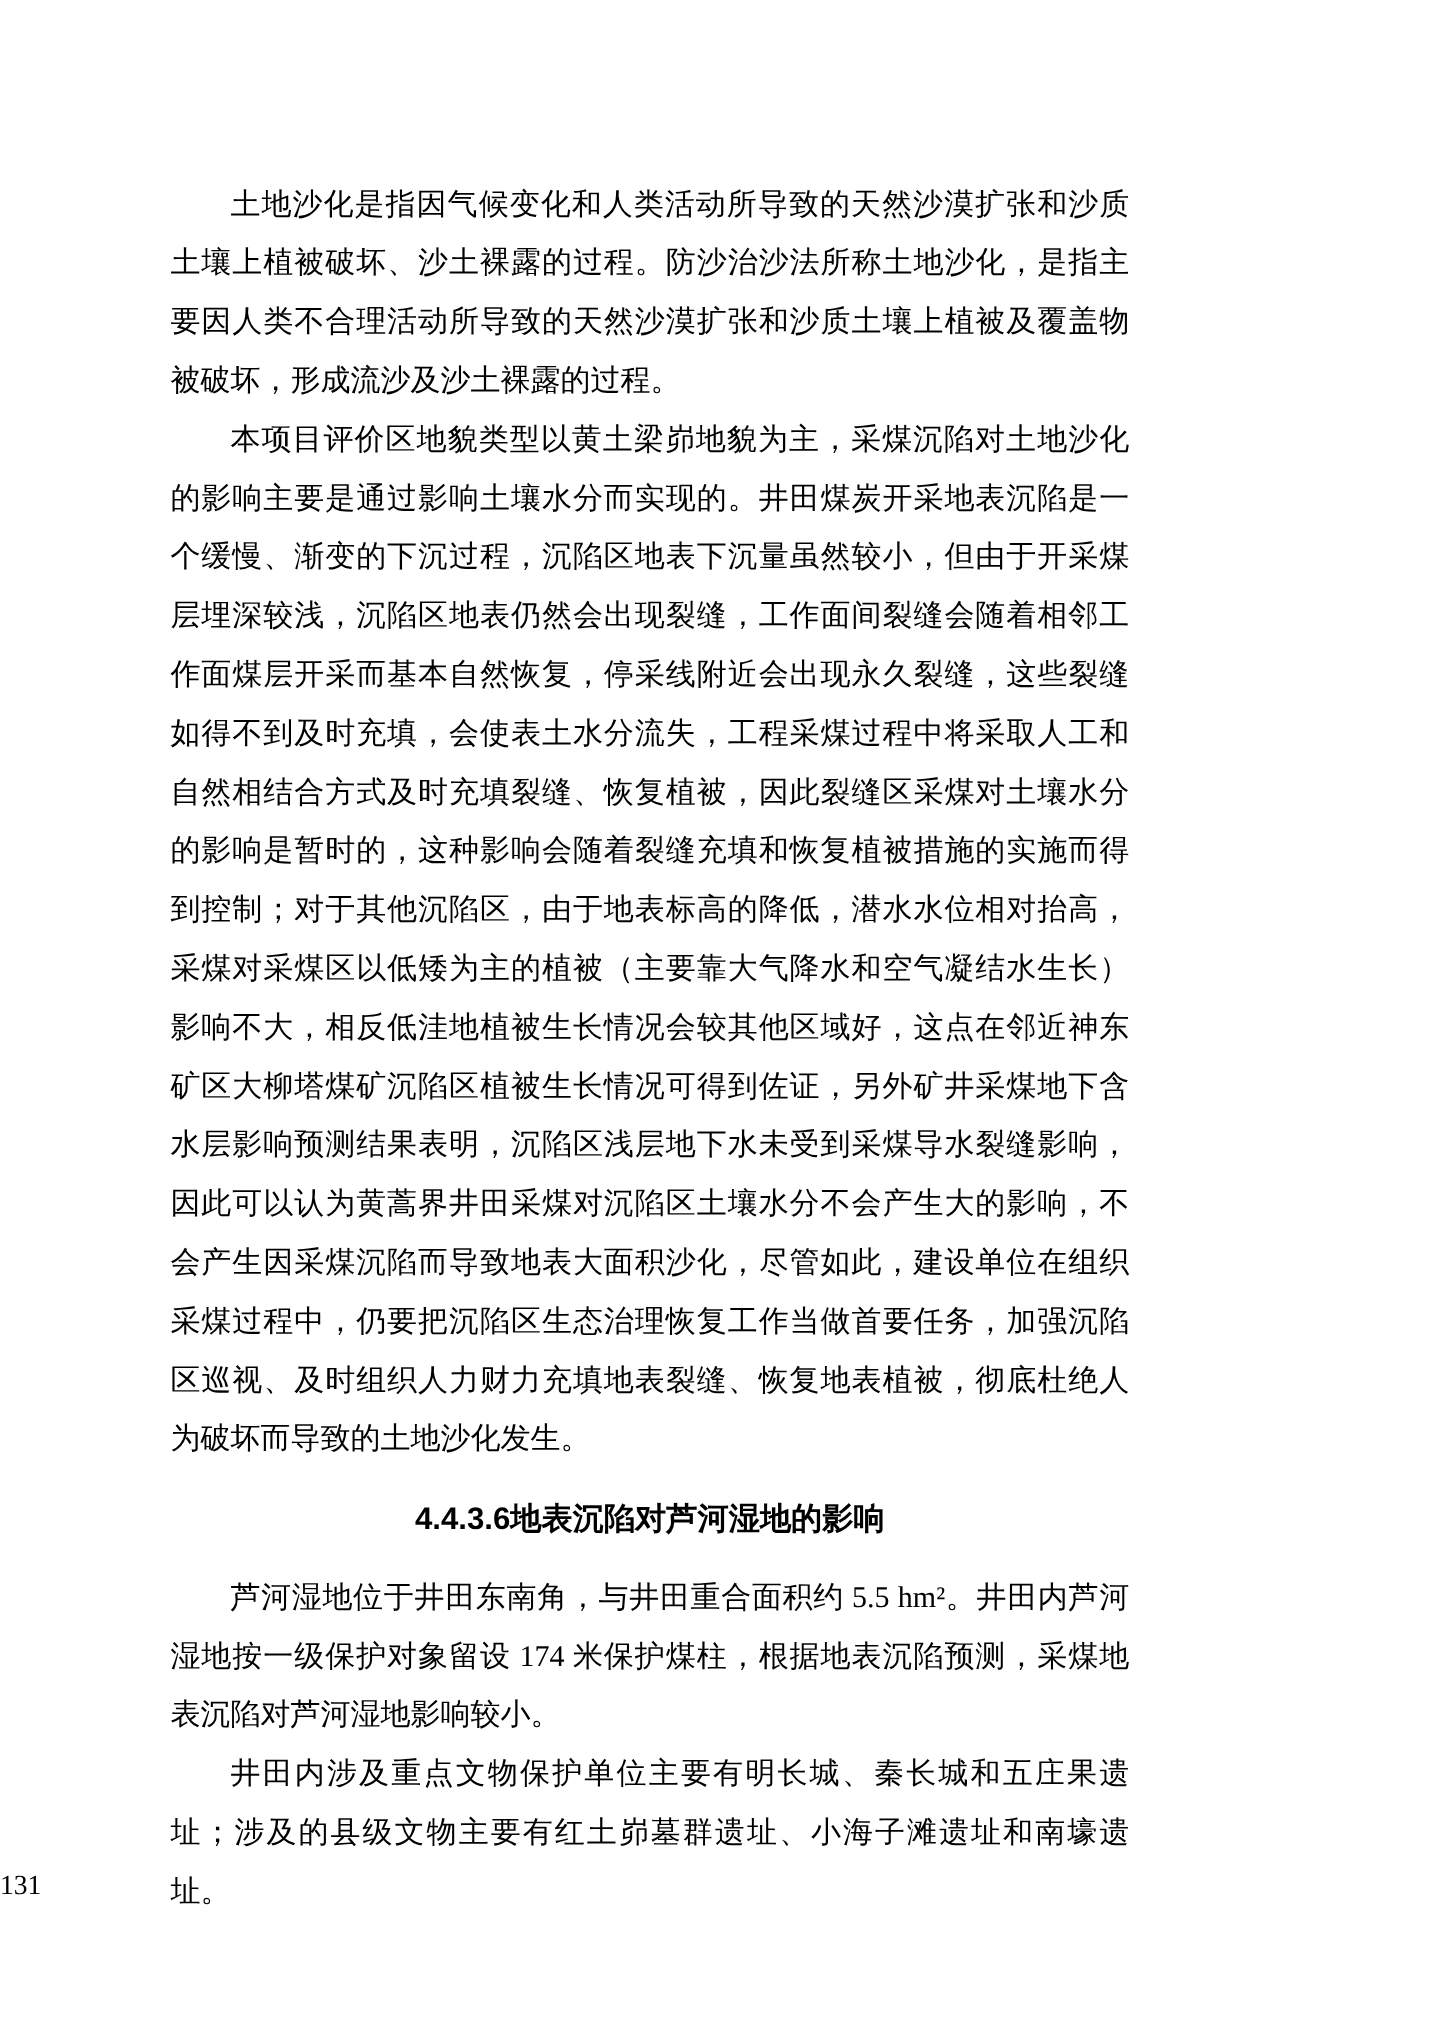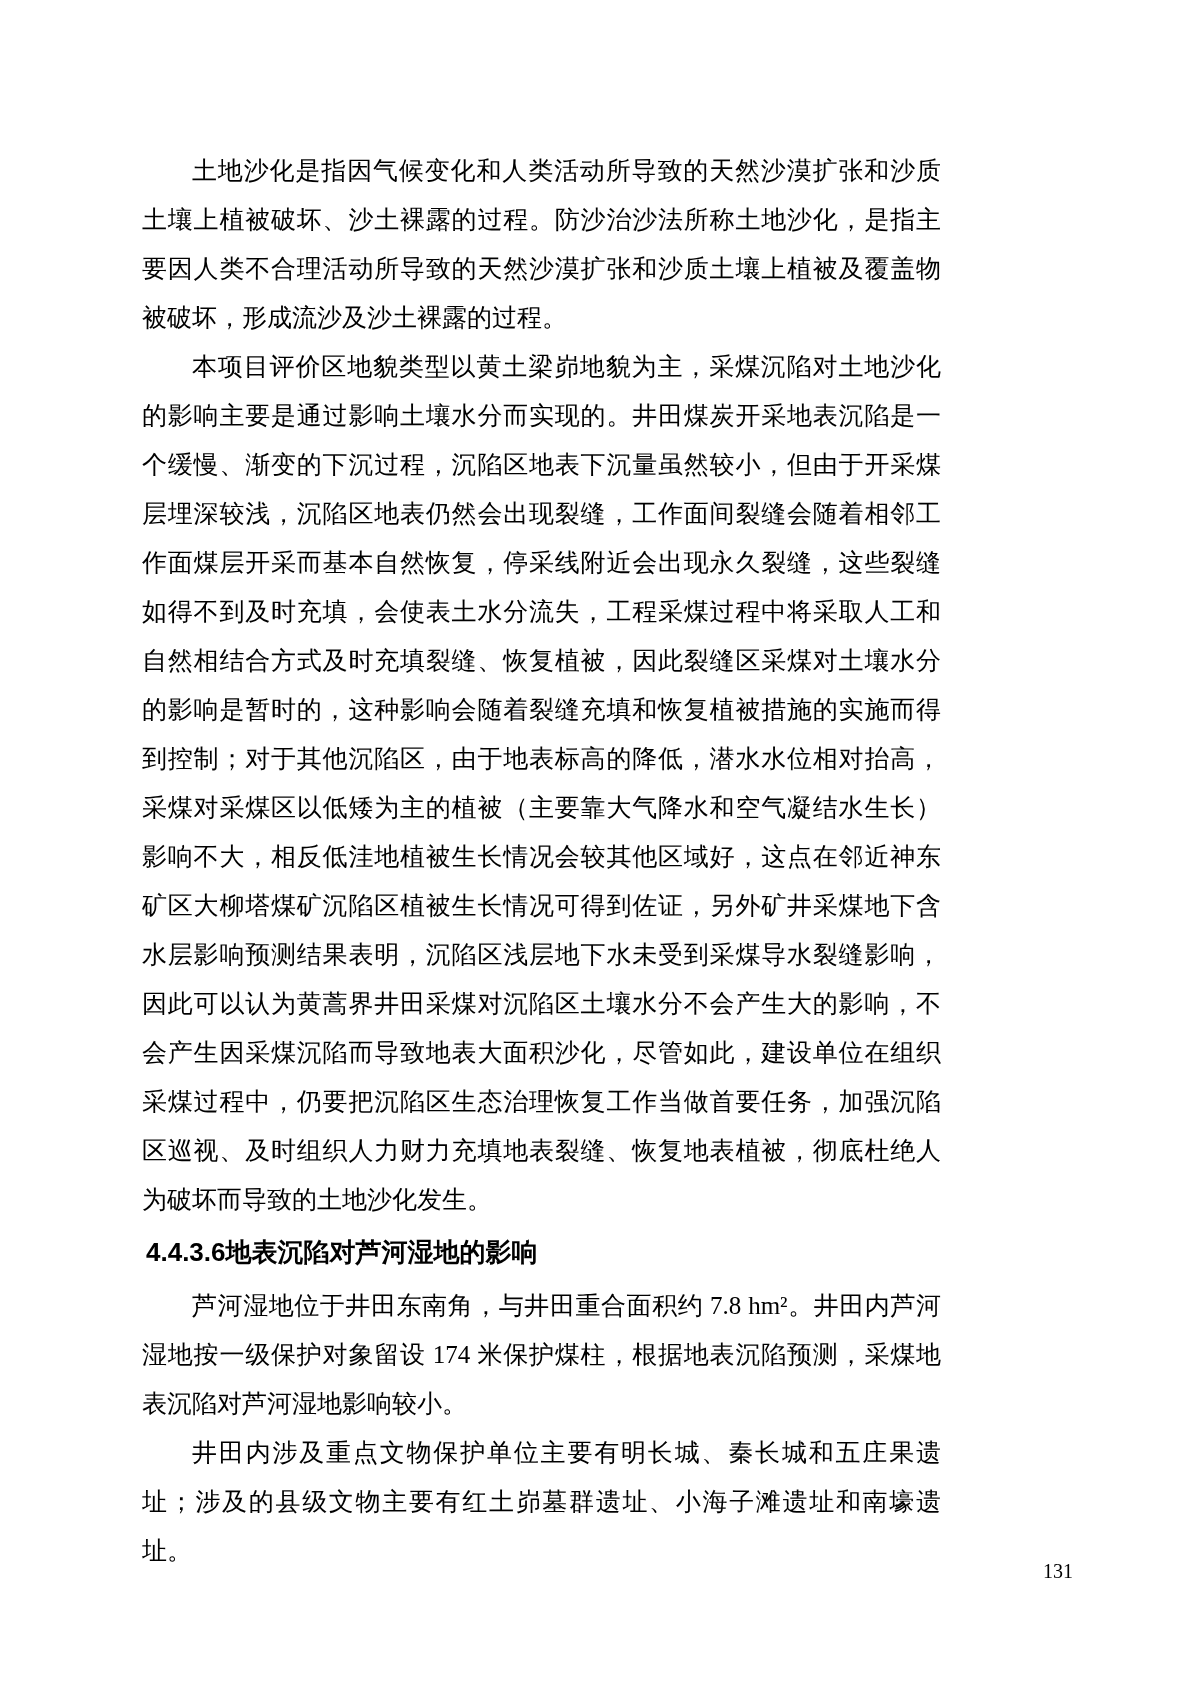--- a/index.html
+++ b/index.html
@@ -22,53 +22,53 @@
     text-justify: inter-ideograph;
     overflow: hidden;
   }
   .body-para {
     margin: 0;
     padding: 0;
     text-indent: 2em;
     word-break: break-all;
   }
   .heading {
-    margin: 4px;
+    margin: 17px;
     padding: 0;
     text-indent: 0;
     font-family: "Liberation Sans", "DejaVu Sans", sans-serif;
     font-weight: bold;
     font-size: 26px;
     line-height: 49px;
-    text-align: left;
+    text-align: center;
   }
   .page-footer {
     position: absolute;
     left: 0;
     right: 0;
     top: 1556px;
-    text-align: right;
+    text-align: left;
     font-family: "Liberation Serif", "DejaVu Serif", serif;
-    font-size: 20px;
+    font-size: 23px;
     line-height: 30px;
     color: #000000;
   }
 </style>
 </head>
 <body>
 
 <div class="page">
 
   <p class="body-para">土地沙化是指因气候变化和人类活动所导致的天然沙漠扩张和沙质土壤上植被破坏、沙土裸露的过程。防沙治沙法所称土地沙化，是指主要因人类不合理活动所导致的天然沙漠扩张和沙质土壤上植被及覆盖物被破坏，形成流沙及沙土裸露的过程。</p>
 
   <p class="body-para">本项目评价区地貌类型以黄土梁峁地貌为主，采煤沉陷对土地沙化的影响主要是通过影响土壤水分而实现的。井田煤炭开采地表沉陷是一个缓慢、渐变的下沉过程，沉陷区地表下沉量虽然较小，但由于开采煤层埋深较浅，沉陷区地表仍然会出现裂缝，工作面间裂缝会随着相邻工作面煤层开采而基本自然恢复，停采线附近会出现永久裂缝，这些裂缝如得不到及时充填，会使表土水分流失，工程采煤过程中将采取人工和自然相结合方式及时充填裂缝、恢复植被，因此裂缝区采煤对土壤水分的影响是暂时的，这种影响会随着裂缝充填和恢复植被措施的实施而得到控制；对于其他沉陷区，由于地表标高的降低，潜水水位相对抬高，采煤对采煤区以低矮为主的植被（主要靠大气降水和空气凝结水生长）影响不大，相反低洼地植被生长情况会较其他区域好，这点在邻近神东矿区大柳塔煤矿沉陷区植被生长情况可得到佐证，另外矿井采煤地下含水层影响预测结果表明，沉陷区浅层地下水未受到采煤导水裂缝影响，因此可以认为黄蒿界井田采煤对沉陷区土壤水分不会产生大的影响，不会产生因采煤沉陷而导致地表大面积沙化，尽管如此，建设单位在组织采煤过程中，仍要把沉陷区生态治理恢复工作当做首要任务，加强沉陷区巡视、及时组织人力财力充填地表裂缝、恢复地表植被，彻底杜绝人为破坏而导致的土地沙化发生。</p>
 
   <h3 class="heading">4.4.3.6地表沉陷对芦河湿地的影响</h3>
 
-  <p class="body-para">芦河湿地位于井田东南角，与井田重合面积约 7.8 hm²。井田内芦河湿地按一级保护对象留设 174 米保护煤柱，根据地表沉陷预测，采煤地表沉陷对芦河湿地影响较小。</p>
+  <p class="body-para">芦河湿地位于井田东南角，与井田重合面积约 5.5 hm²。井田内芦河湿地按一级保护对象留设 174 米保护煤柱，根据地表沉陷预测，采煤地表沉陷对芦河湿地影响较小。</p>
 
 
   <p class="body-para">井田内涉及重点文物保护单位主要有明长城、秦长城和五庄果遗址；涉及的县级文物主要有红土峁墓群遗址、小海子滩遗址和南壕遗址。</p>
 
 
   <div class="page-footer">131</div>
 
 </div>
 
 </body></html>

